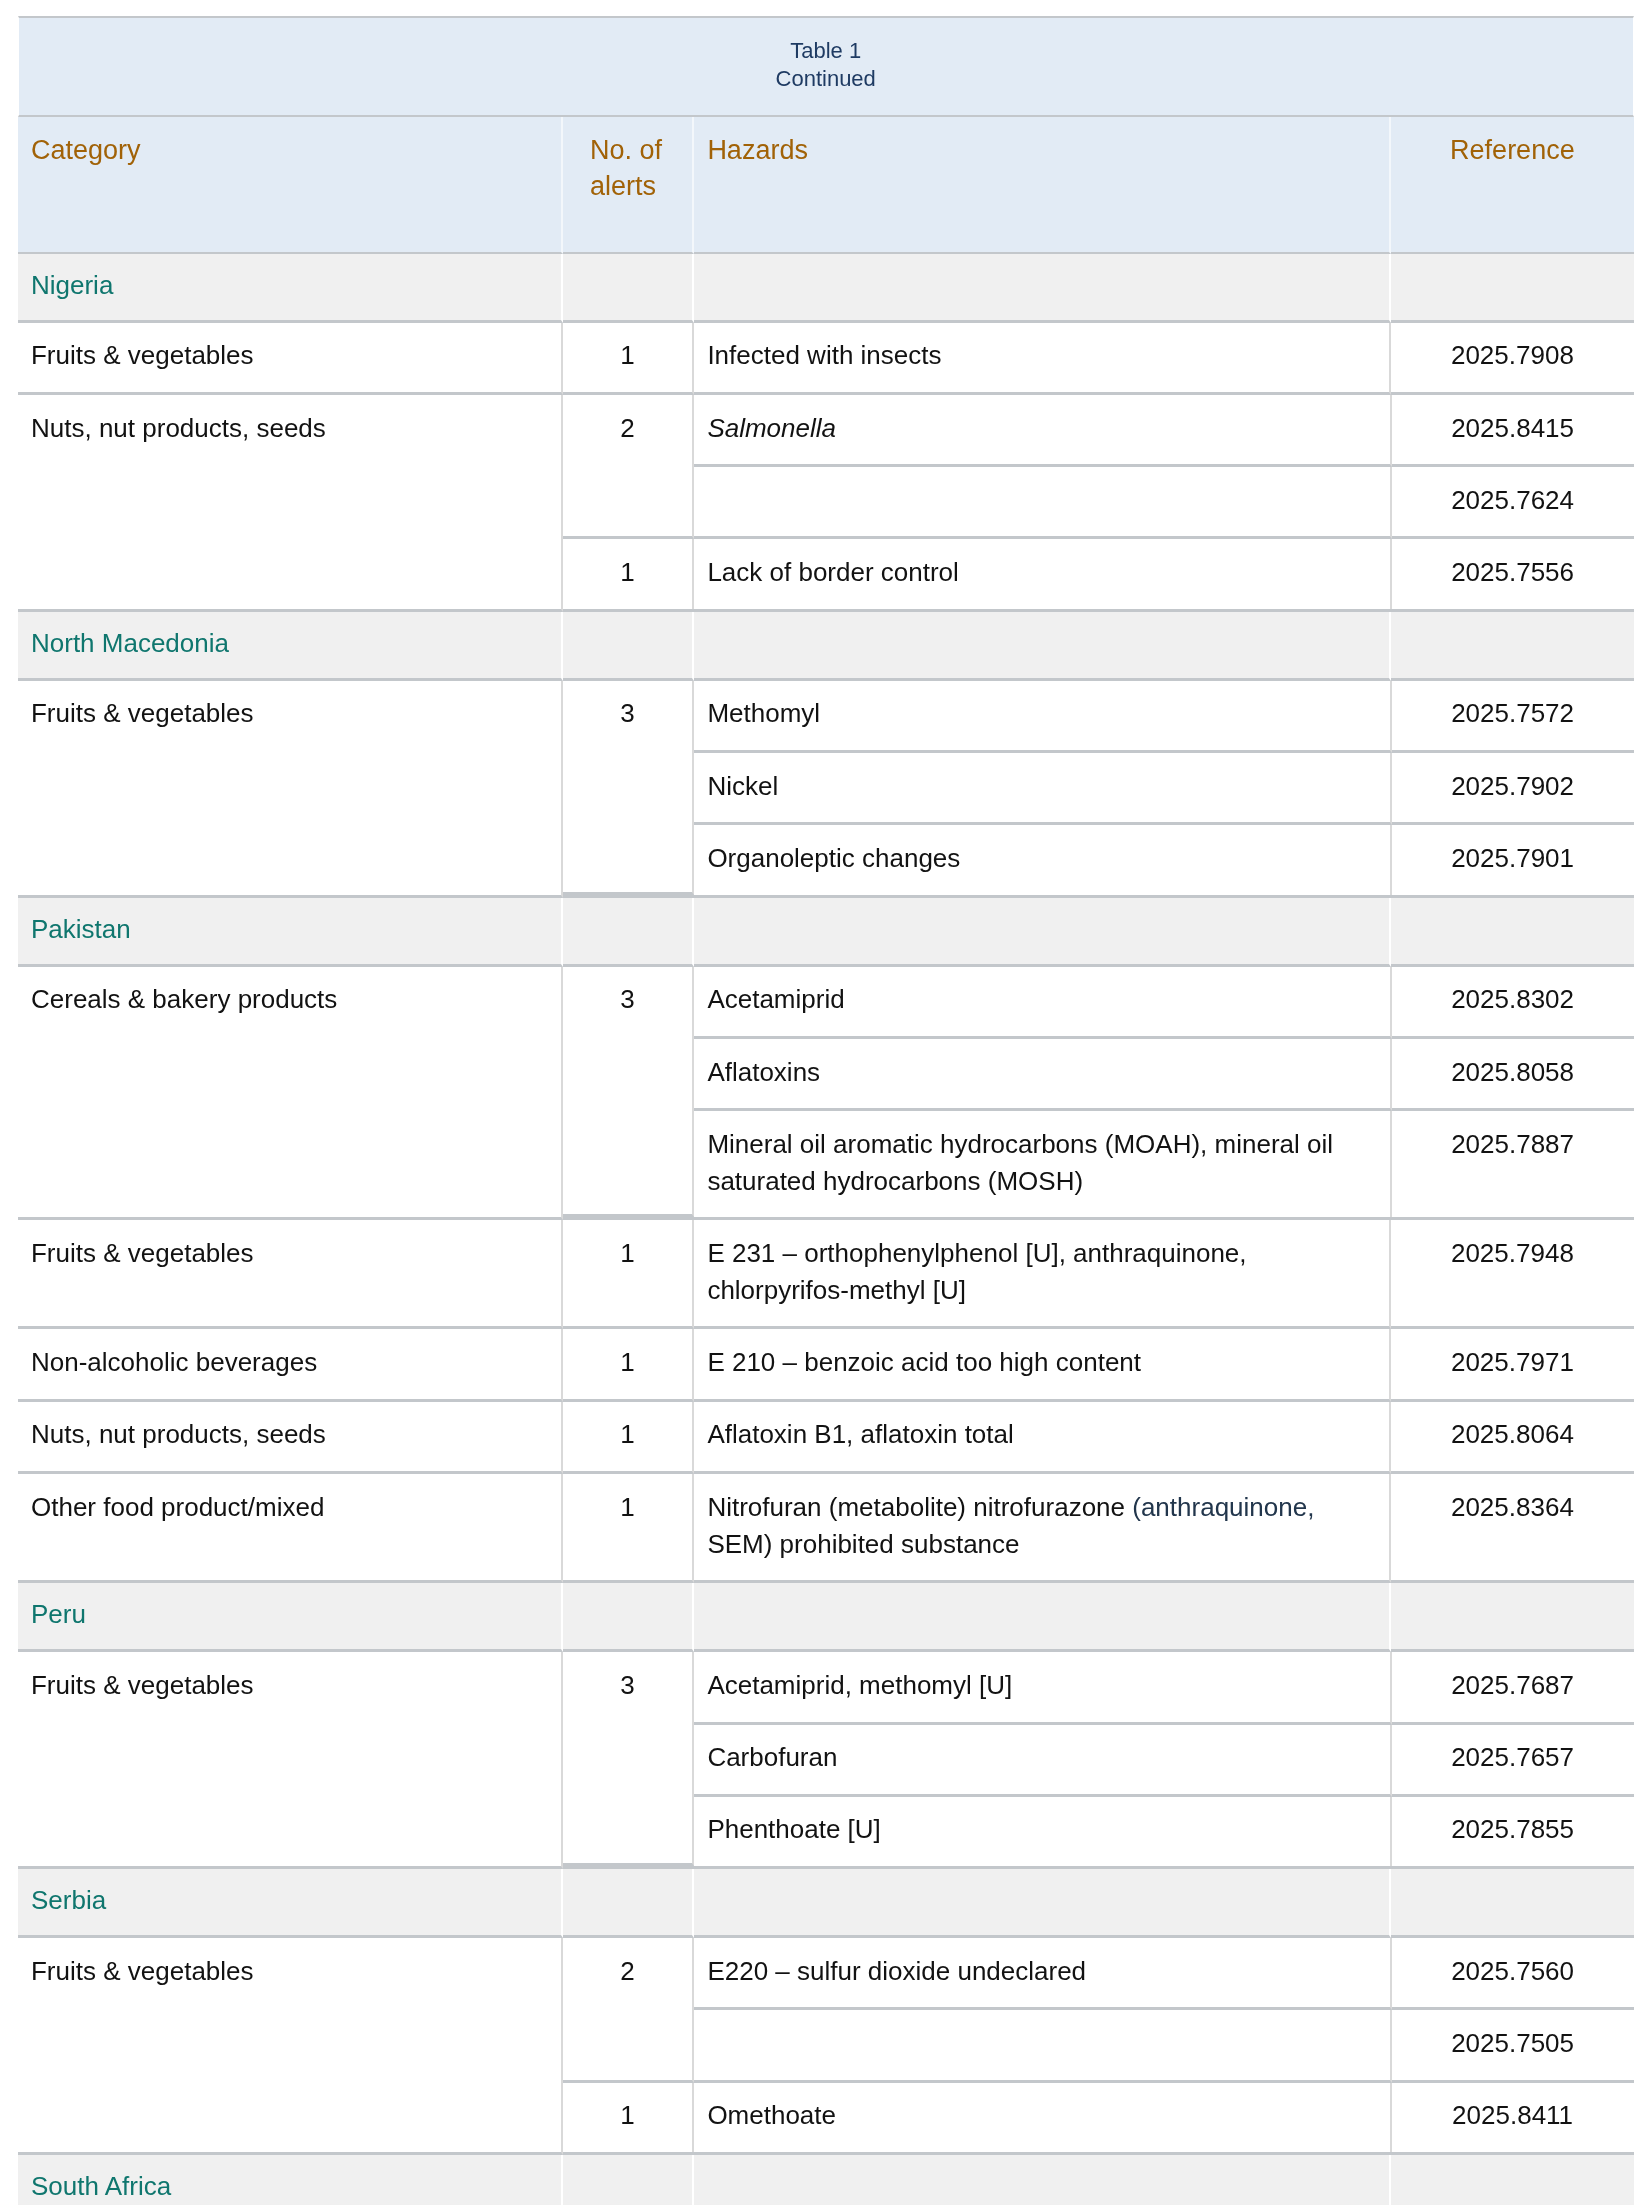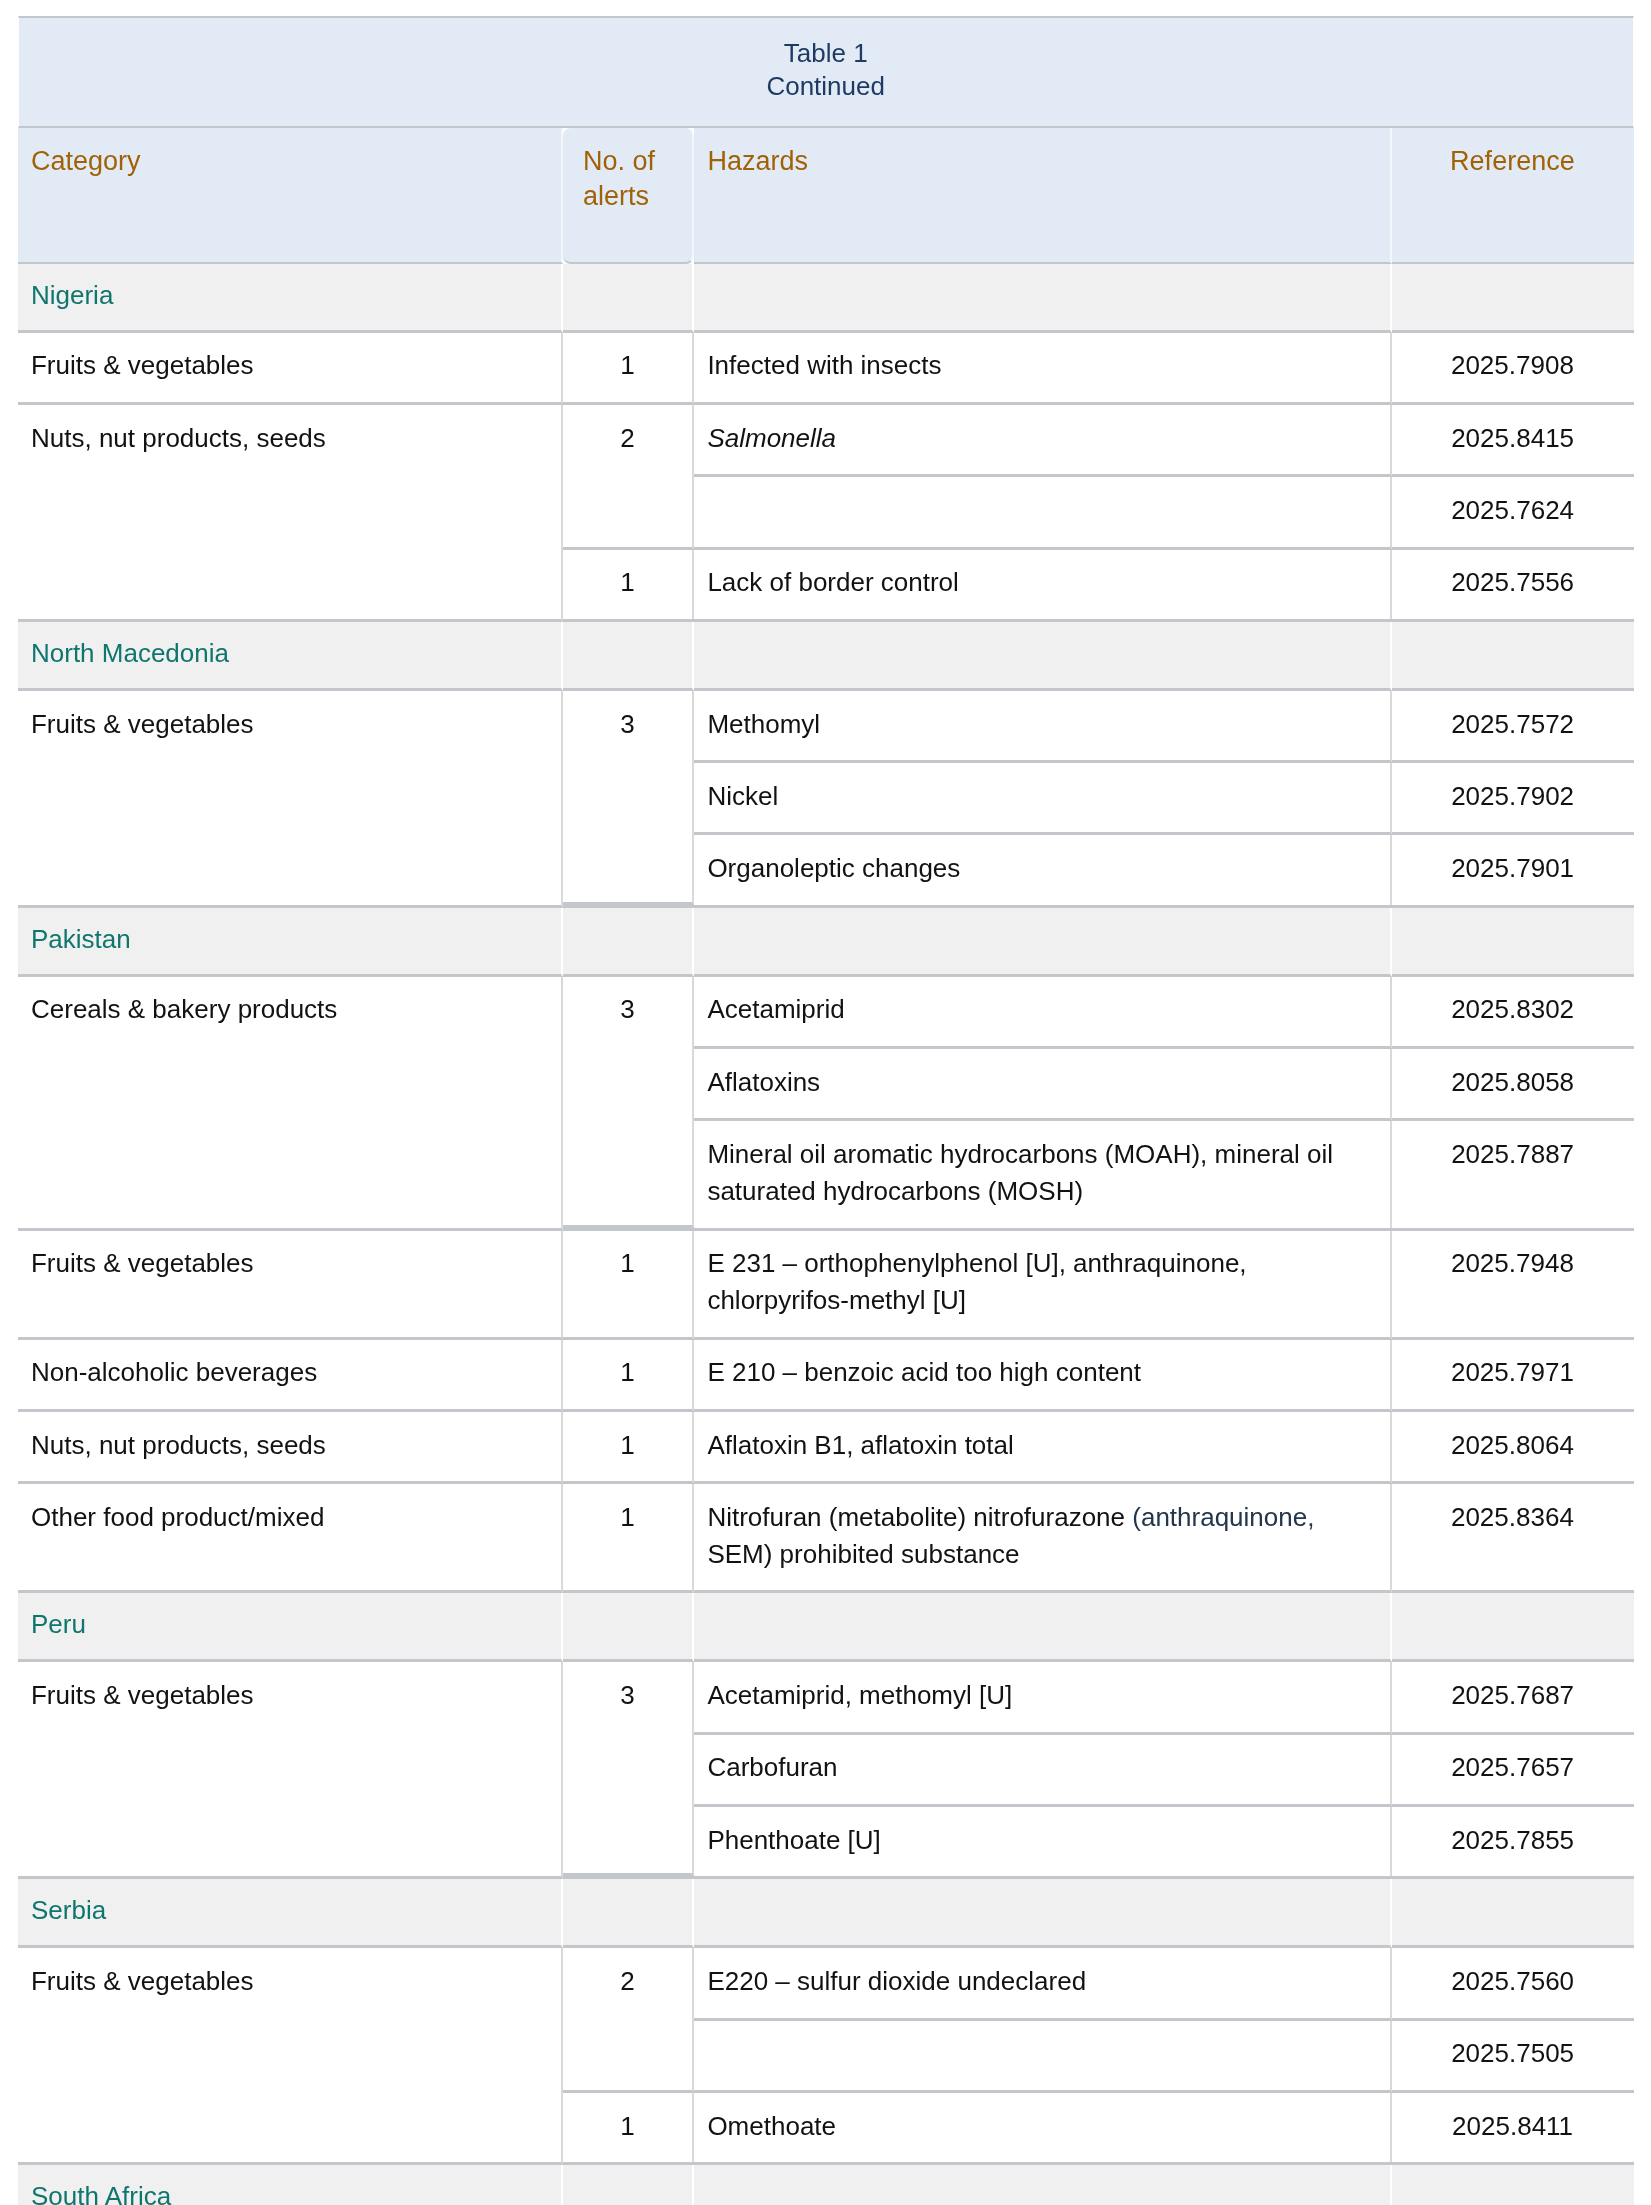--- a/index.html
+++ b/index.html
@@ -24,21 +24,21 @@
   col.c-cat { width: 545px; }
   col.c-num { width: 131px; }
   col.c-haz { width: 697px; }
   col.c-ref { width: 242px; }
 
   
   td.title-band {
     background: #e2ebf5;
     color: #1f3b63;
     text-align: center;
-    font-size: 26px;
+    font-size: 22px;
     line-height: 1.28;
     padding: 19px 7.4px 22px 7.4px;
     border-top: 2.9px solid #c3c7cb;
     border-bottom: 2.9px solid #c3c7cb;
     border-left: 1.5px solid #ffffff;
     border-right: 1.5px solid #ffffff;
   }
   .title-l1 { display:block; }
   .title-l2 { display:block; }
 
@@ -47,21 +47,21 @@
     background: #e2ebf5;
     color: #a16207;
     font-size: 27px;
     line-height: 1.32;
     vertical-align: top;
     padding: 16px 13.3px 47px 13.3px;
     border-bottom: 2.9px solid #c3c7cb;
     border-right: 2.2px solid #f3f7fb;
   }
   td.colhead.last { border-right: none; text-align: center; padding-left: 4px; padding-right: 4.4px; }
-  td.colhead.num  { padding-left: 20px; padding-right: 7.4px; border-radius: 8px; }
+  td.colhead.num  { padding-left: 27px; padding-right: 7.4px; }
 
   
   td.country {
     background: #f0f0f0;
     color: #0f766e;
     font-size: 26px;
     padding: 16px 13.3px 19px 13.3px;
     border-bottom: 3.7px solid #c3c7cb;
     border-right: 2.2px solid #ffffff;
     vertical-align: top;

